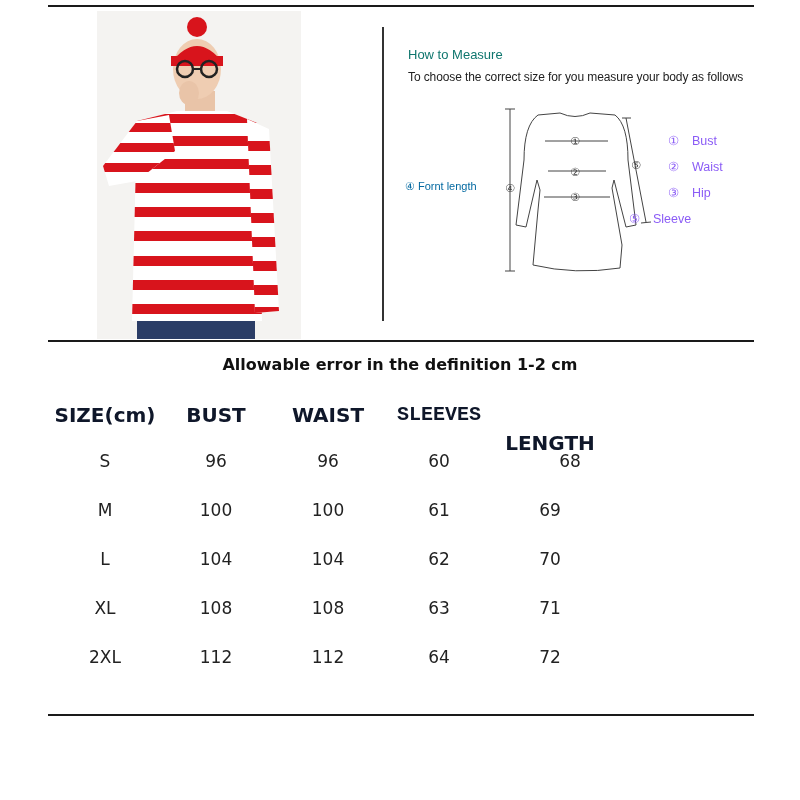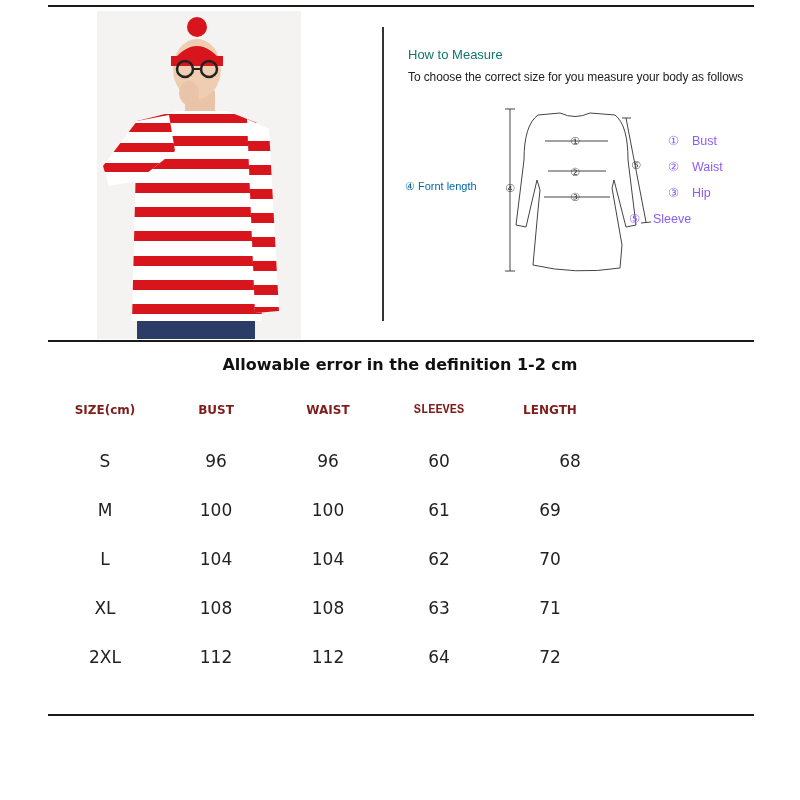--- a/index.html
+++ b/index.html
@@ -9,21 +9,21 @@
   #photo { position:absolute; left:97px; top:11px; width:204px; height:328px; background:#f4f3f1; overflow:hidden; }
   #htm-title { position:absolute; left:408px; top:47px; font-family:"Liberation Sans", sans-serif; font-size:13px; color:#0f766e; }
   #htm-sub { position:absolute; left:408px; top:70px; font-family:"Liberation Sans", sans-serif; font-size:12px; color:#222; letter-spacing:-0.1px; }
   #diagram { position:absolute; left:400px; top:100px; width:380px; height:190px; }
   .legend-item { position:absolute; font-family:"Liberation Sans", sans-serif; font-size:12.5px; color:#8b5cf6; }
   .legend-num { display:inline-block; width:24px; }
   #front-label { position:absolute; left:405px; top:180px; font-family:"Liberation Sans", sans-serif; font-size:11px; color:#0369a1; }
   #error-note { position:absolute; left:0; width:800px; top:355px; text-align:center; font-size:16px; font-weight:bold; color:#111; }
   .row { position:absolute; left:0; width:800px; height:24px; }
   .cell { position:absolute; width:120px; margin-left:-60px; text-align:center; font-size:17px; color:#222; }
-  .hdr .cell { font-weight:bold; color:#7f1d1d; font-size:12px; }
+  .hdr .cell { font-weight:bold; color:#0f172a; font-size:20px; }
 </style>
 </head>
 <body>
 
 <div class="hline" style="left:48px; top:5px; width:706px;"></div>
 
 <div id="photo">
   <svg width="204" height="328" viewBox="0 0 204 328">
     <defs>
       <clipPath id="torso">
@@ -134,21 +134,21 @@
 <div class="hline" style="left:48px; top:340px; width:706px;"></div>
 
 <div id="error-note">Allowable error in the definition 1-2 cm</div>
 
 <div>
   <div class="row hdr" style="top:403px;">
     <div class="cell" style="left:105px;">SIZE(cm)</div>
     <div class="cell" style="left:216px;">BUST</div>
     <div class="cell" style="left:328px;">WAIST</div>
     <div class="cell" style="left:439px;font-family:Liberation Mono, monospace;">SLEEVES</div>
-    <div class="cell" style="left:550px;">LENGTH</div>
+    <div class="cell" style="left:550px;margin-top:28px;">LENGTH</div>
   </div>
 
   <div class="row" style="top:451px;">
     <div class="cell" style="left:105px;">S</div>
     <div class="cell" style="left:216px;">96</div>
     <div class="cell" style="left:328px;">96</div>
     <div class="cell" style="left:439px;">60</div>
     <div class="cell" style="left:570px;">68</div>
   </div>
   <div class="row" style="top:500px;">

